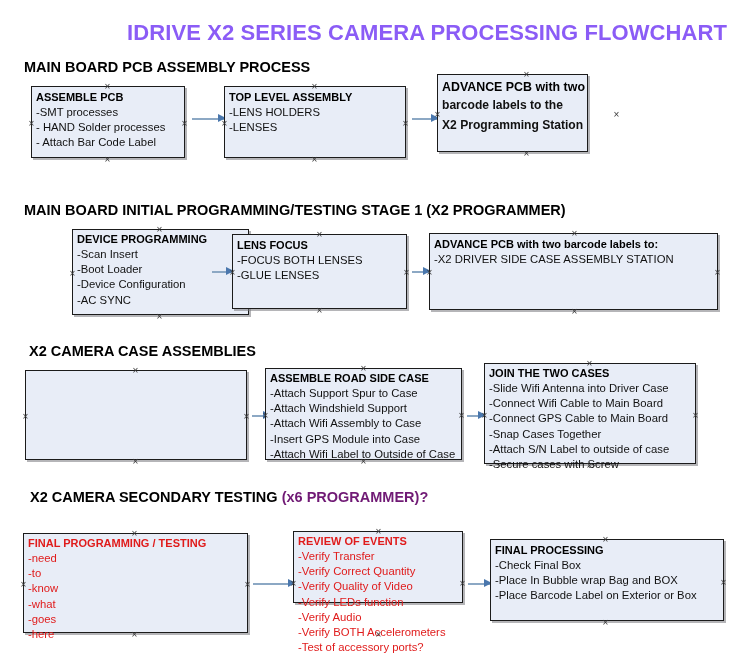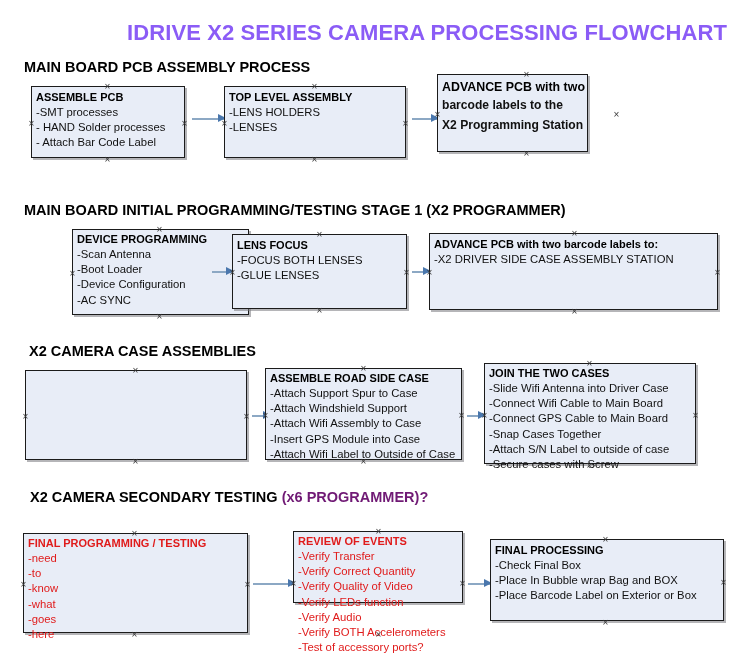--- a/index.html
+++ b/index.html
@@ -141,21 +141,21 @@
     <div class="handle" style="left:84px;top:74px;"></div>
     <div class="handle" style="left:-5px;top:35px;"></div>
     <div class="handle" style="left:174px;top:35px;"></div>
   </div>
 
   <div class="section-heading" style="left:24px;top:202px;">MAIN BOARD INITIAL PROGRAMMING/TESTING STAGE 1 (X2 PROGRAMMER)</div>
 
   <div class="box" style="left:30px;top:229px;width:177px;height:86px;margin-left:42px;">
     <div class="box-inner" style="top:2px;">
       <div class="box-title">DEVICE PROGRAMMING</div>
-      <div class="box-line">-Scan Antenna</div>
+      <div class="box-line">-Scan Insert</div>
       <div class="box-line">-Boot Loader</div>
       <div class="box-line">-Device Configuration</div>
       <div class="box-line">-AC SYNC</div>
     </div>
     <div class="handle" style="left:82px;top:-5px;"></div>
     <div class="handle" style="left:82px;top:82px;"></div>
     <div class="handle" style="left:-5px;top:39px;"></div>
     <div class="handle" style="left:171px;top:39px;"></div>
   </div>
 

